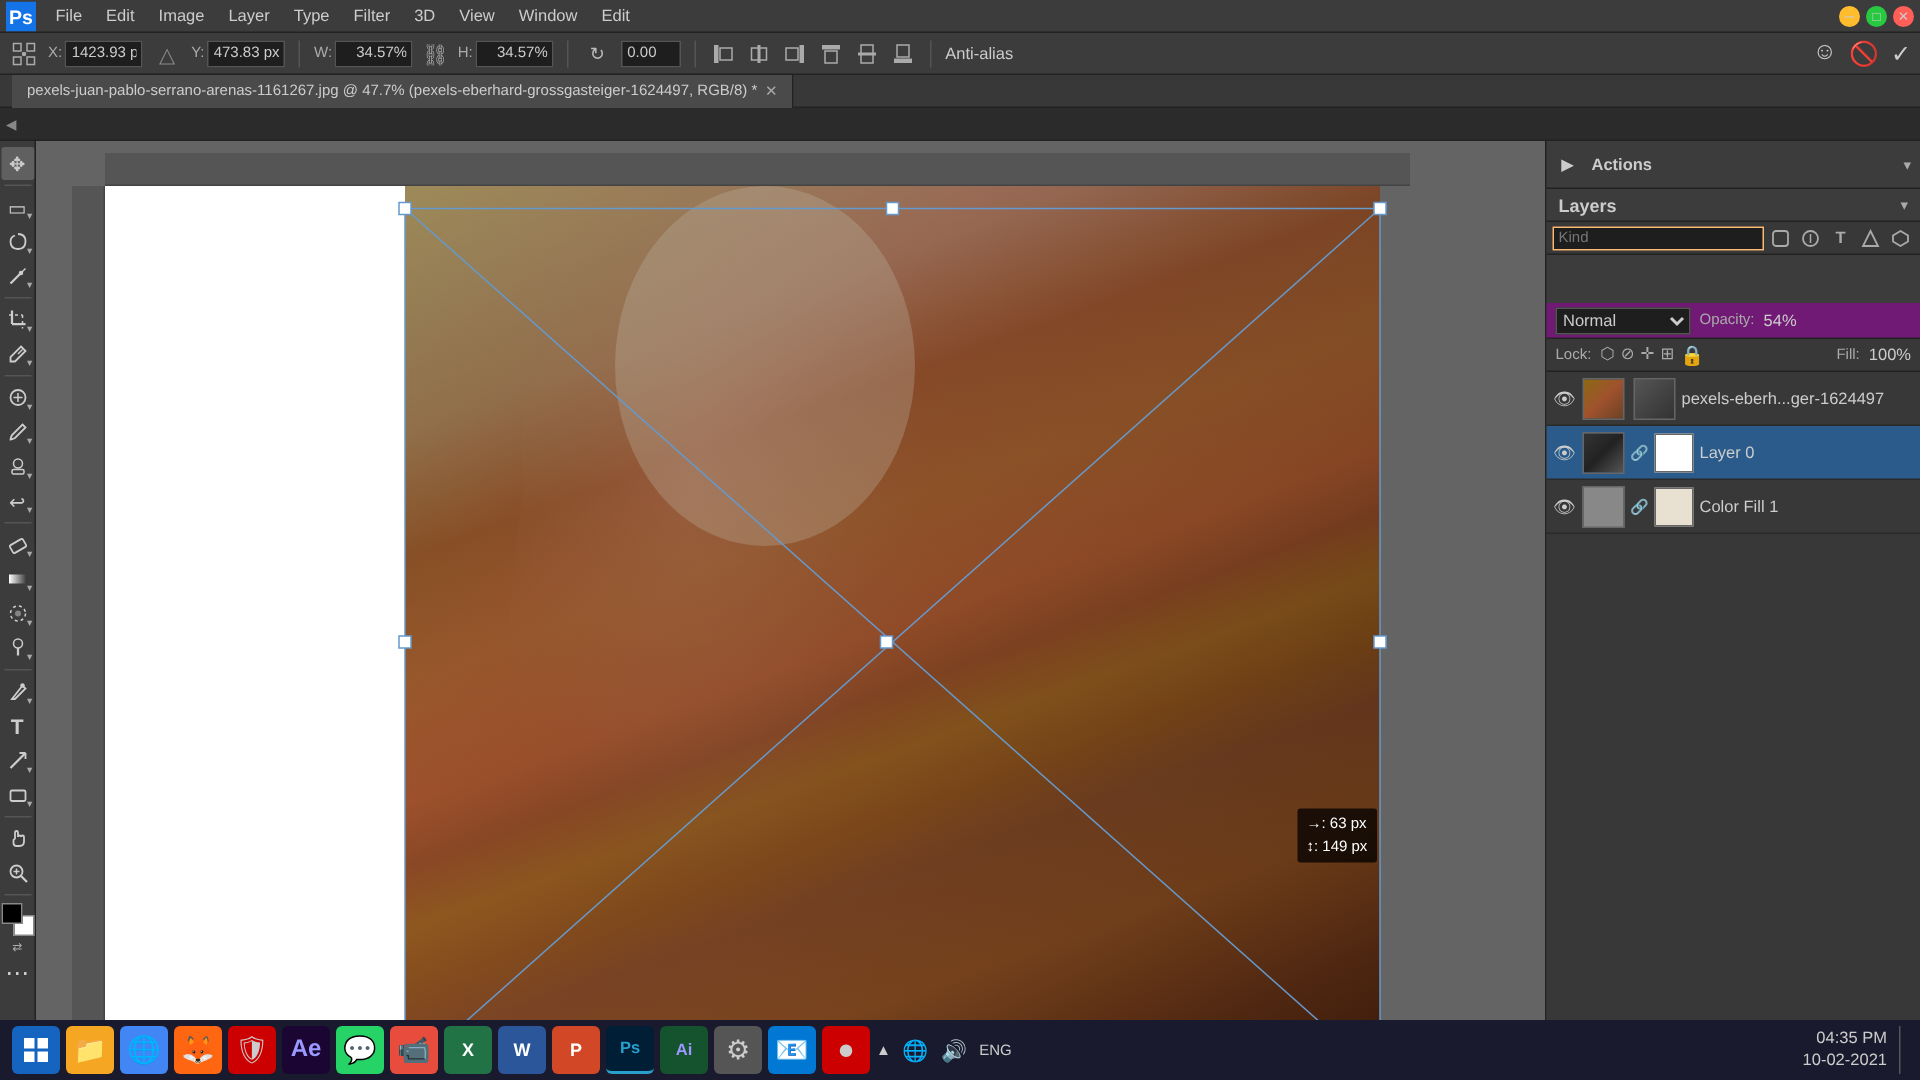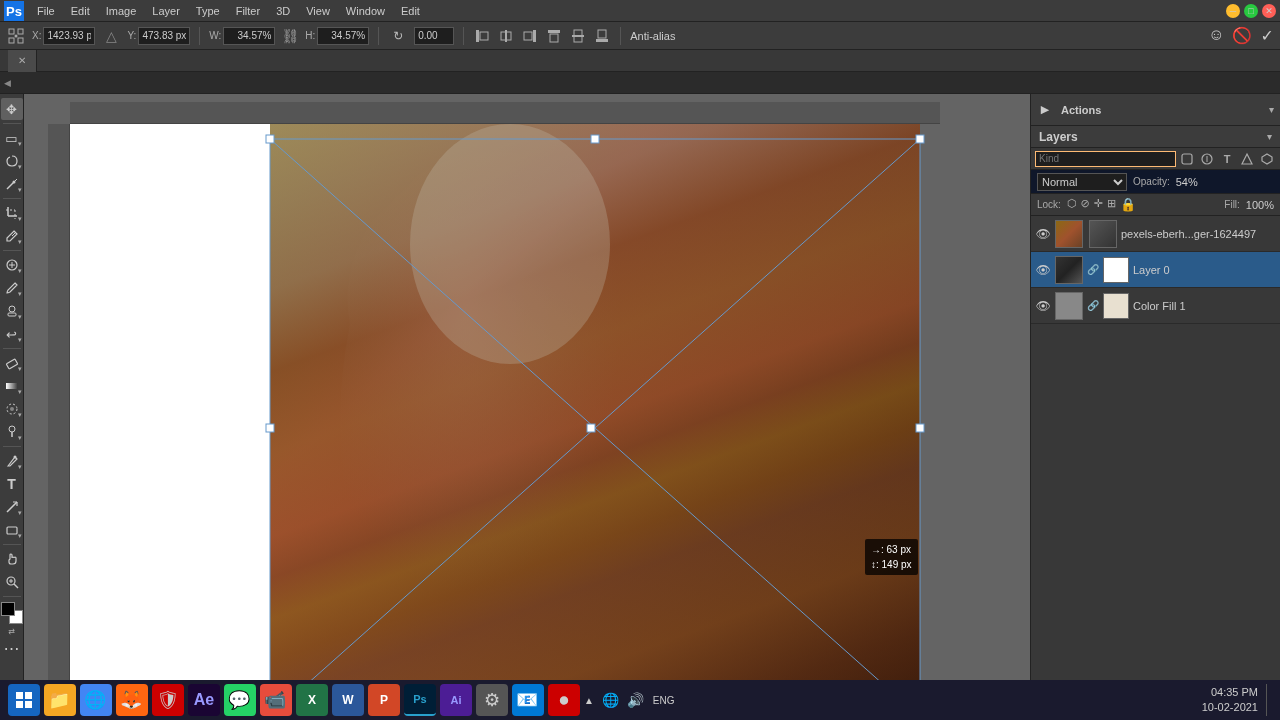--- a/index.html
+++ b/index.html
@@ -59,21 +59,21 @@
     #layers-panel { flex: 1; display: flex; flex-direction: column; }
     #layers-header { height: 22px; background: #3c3c3c; border-bottom: 1px solid #222; display: flex; align-items: center; padding: 0 8px; }
     #layers-title { font-size: 12px; font-weight: bold; color: #ccc; }
 
     
     #layers-toolbar { height: 22px; background: #383838; display: flex; align-items: center; padding: 0 4px; gap: 2px; border-bottom: 1px solid #222; }
     .layers-tool-icon { width: 18px; height: 18px; display: flex; align-items: center; justify-content: center; font-size: 11px; color: #aaa; cursor: pointer; }
     #kind-input { flex: 1; height: 16px; background: #1e1e1e; border: 1px solid #fdba74; color: #ccc; font-size: 10px; padding: 0 3px; }
 
     
-    #blend-row { height: 24px; display: flex; align-items: center; padding: 0 6px; gap: 6px; border-bottom: 1px solid #222; background: #0f172a; }
+    #blend-row { height: 24px; display: flex; align-items: center; padding: 0 6px; gap: 6px; border-bottom: 1px solid #222; background: #701a75; margin-top: 32px; }
     #blend-select { background: #1e1e1e; border: 1px solid #555; color: #ccc; font-size: 11px; height: 18px; width: 90px; }
     .opacity-label { font-size: 10px; color: #aaa; }
     .opacity-value { font-size: 11px; color: #ccc; }
 
     
     #lock-row { height: 22px; display: flex; align-items: center; padding: 0 6px; gap: 6px; border-bottom: 1px solid #222; background: #383838; }
     .lock-label { font-size: 10px; color: #aaa; }
     .lock-icons { display: flex; gap: 4px; }
     .fill-label { margin-left: auto; font-size: 10px; color: #aaa; }
     .fill-value { font-size: 11px; color: #ccc; }
@@ -211,20 +211,21 @@
   <div class="opt-label">Anti-alias</div>
   <div style="margin-left:auto; display:flex; gap:8px;">
     <div style="font-size:16px; color:#ccc; cursor:pointer;">☺</div>
     <div class="opt-cancel" style="font-size:16px;">🚫</div>
     <div class="opt-checkmark" style="font-size:16px;">✓</div>
   </div>
 </div>
 
 <div id="tab-bar">
   <div class="tab">
+    <span style="max-width:600px; overflow:hidden; white-space:nowrap;">pexels-juan-pablo-serrano-arenas-1161267.jpg @ 47.7% (pexels-eberhard-grossgasteiger-1624497, RGB/8) *</span>
     <span class="close-btn">✕</span>
   </div>
 </div>
 
 <div style="height:22px; background:#2b2b2b; border-bottom:1px solid #222; display:flex; align-items:center; padding:0 4px;">
   <span style="font-size:9px; color:#888;">◀</span>
 </div>
 
 <div id="main">
 
@@ -588,21 +589,21 @@
   </div>
   <div class="taskbar-icon" style="background:#2b579a;">
     <span style="font-size:12px; color:#fff; font-weight:bold;">W</span>
   </div>
   <div class="taskbar-icon" style="background:#d24726;">
     <span style="font-size:12px; color:#fff; font-weight:bold;">P</span>
   </div>
   <div class="taskbar-icon" style="background:#001e36; border-bottom:2px solid #29a0cc;">
     <span style="font-size:11px; color:#29a0cc; font-weight:bold;">Ps</span>
   </div>
-  <div class="taskbar-icon" style="background:#4c1d95;">
+  <div class="taskbar-icon" style="background:#14532d;">
     <span style="font-size:11px; color:#9999ff; font-weight:bold;">Ai</span>
   </div>
   <div class="taskbar-icon" style="background:#555;">⚙</div>
   <div class="taskbar-icon" style="background:#0078d4;">📧</div>
   <div class="taskbar-icon" style="background:#cc0000;">⏺</div>
 
   <div id="taskbar-sys">
     <span style="font-size:10px; cursor:pointer;">▲</span>
     <span style="font-size:14px; cursor:pointer;">🌐</span>
     <span style="font-size:14px; cursor:pointer;">🔊</span>

